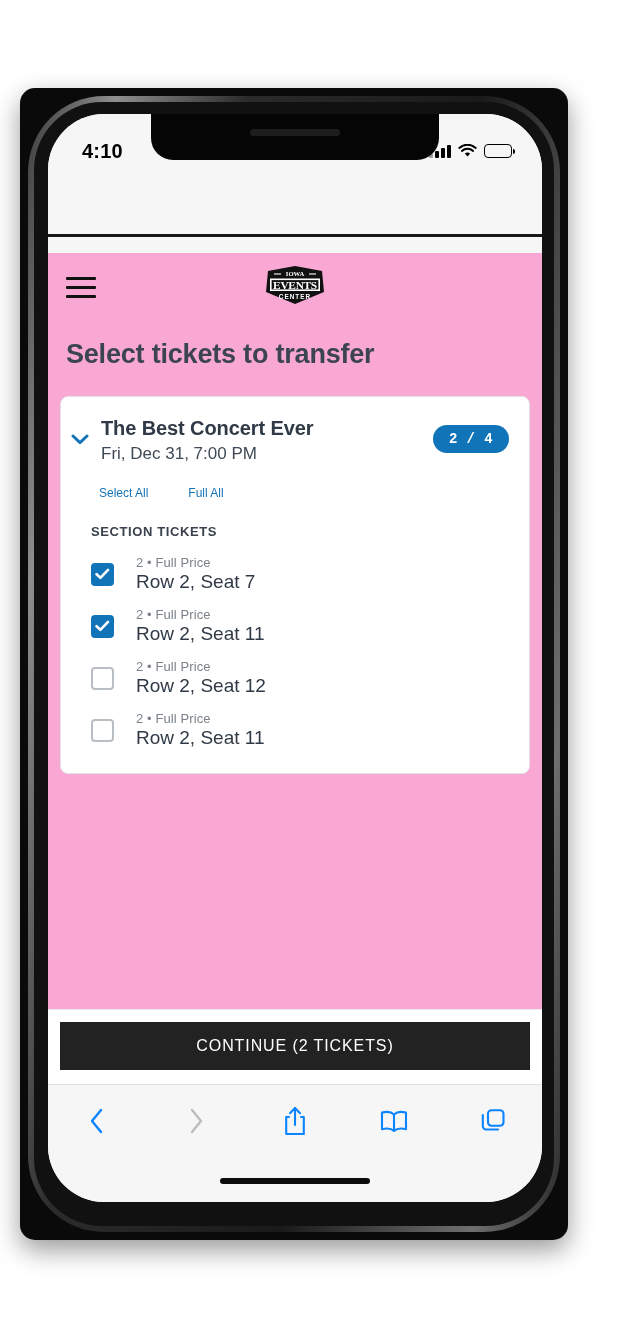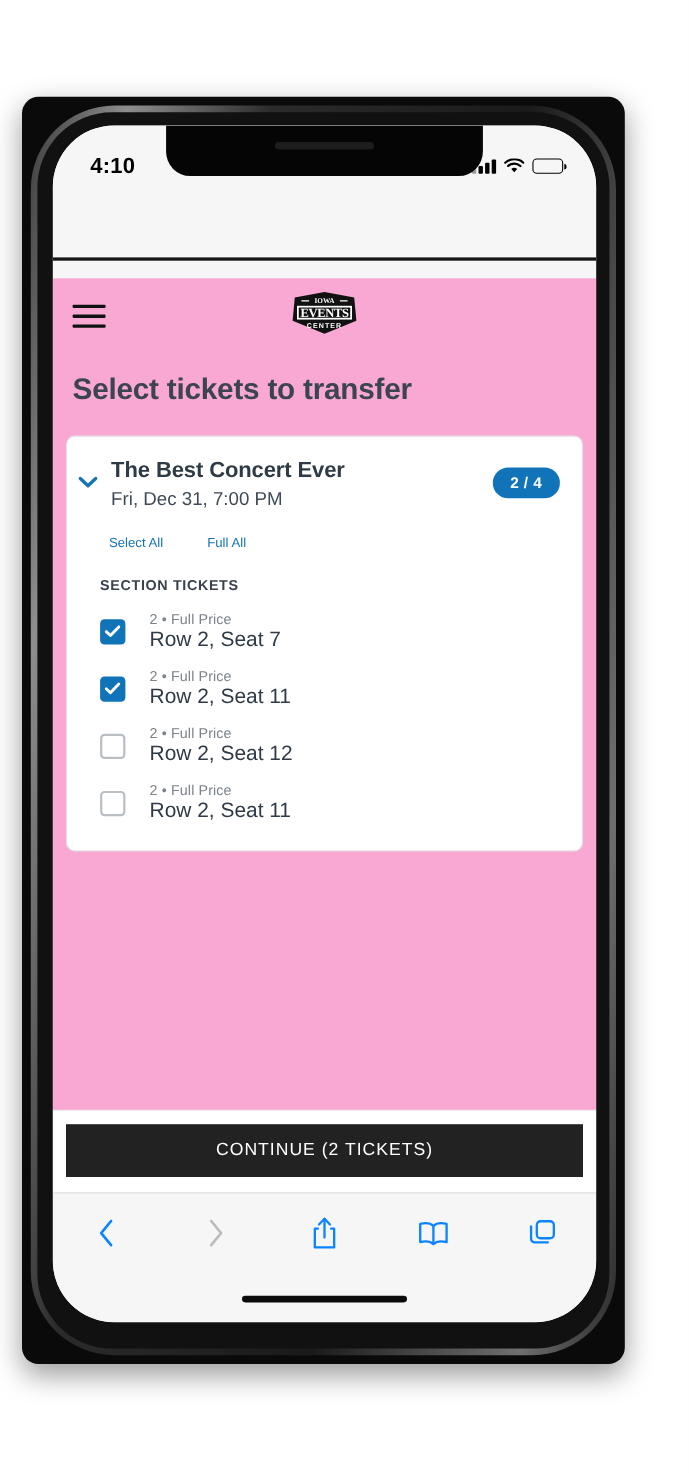--- a/index.html
+++ b/index.html
@@ -163,20 +163,21 @@
   #event-datetime {
     font-size: 17px; color: #3f4a56; margin-top: 4px;
   }
   #count-badge {
     flex: none; margin-top: 8px;
     background: #1274b8; color: #fff;
     font-size: 14px; font-weight: bold;
     border-radius: 14px;
     padding: 6px 16px;
     letter-spacing: .4px;
+    font-family: Liberation Mono, monospace;
   }
 
   #card-actions {
     margin-top: 22px; display: flex; gap: 40px;
     padding-left: 28px;
   }
   .link-action {
     font-size: 12px; color: #1673b5; cursor: pointer;
   }
 

